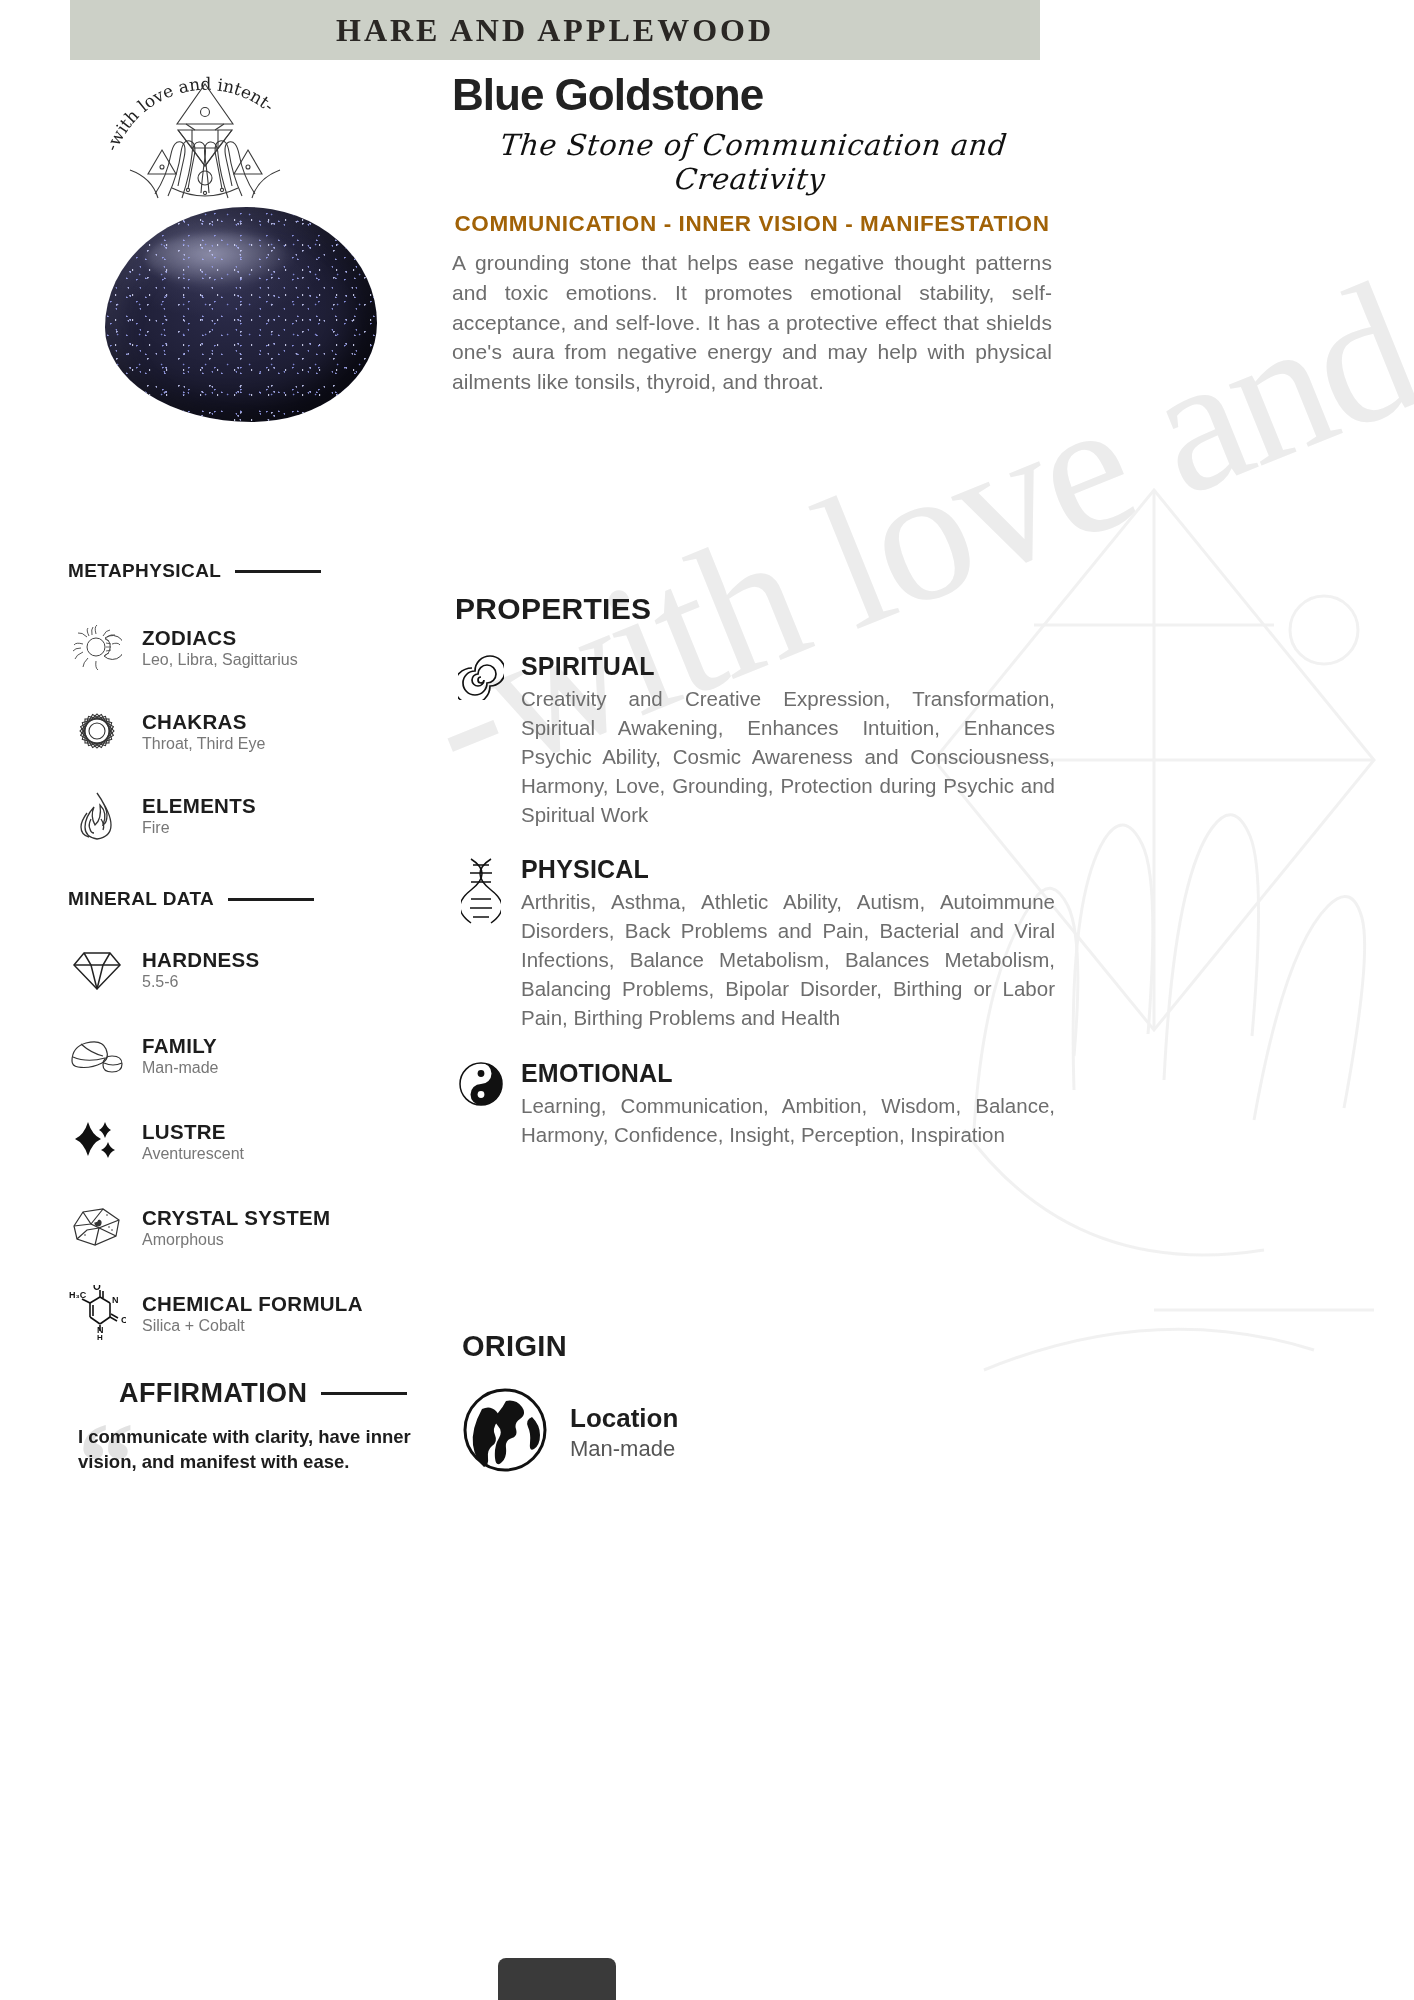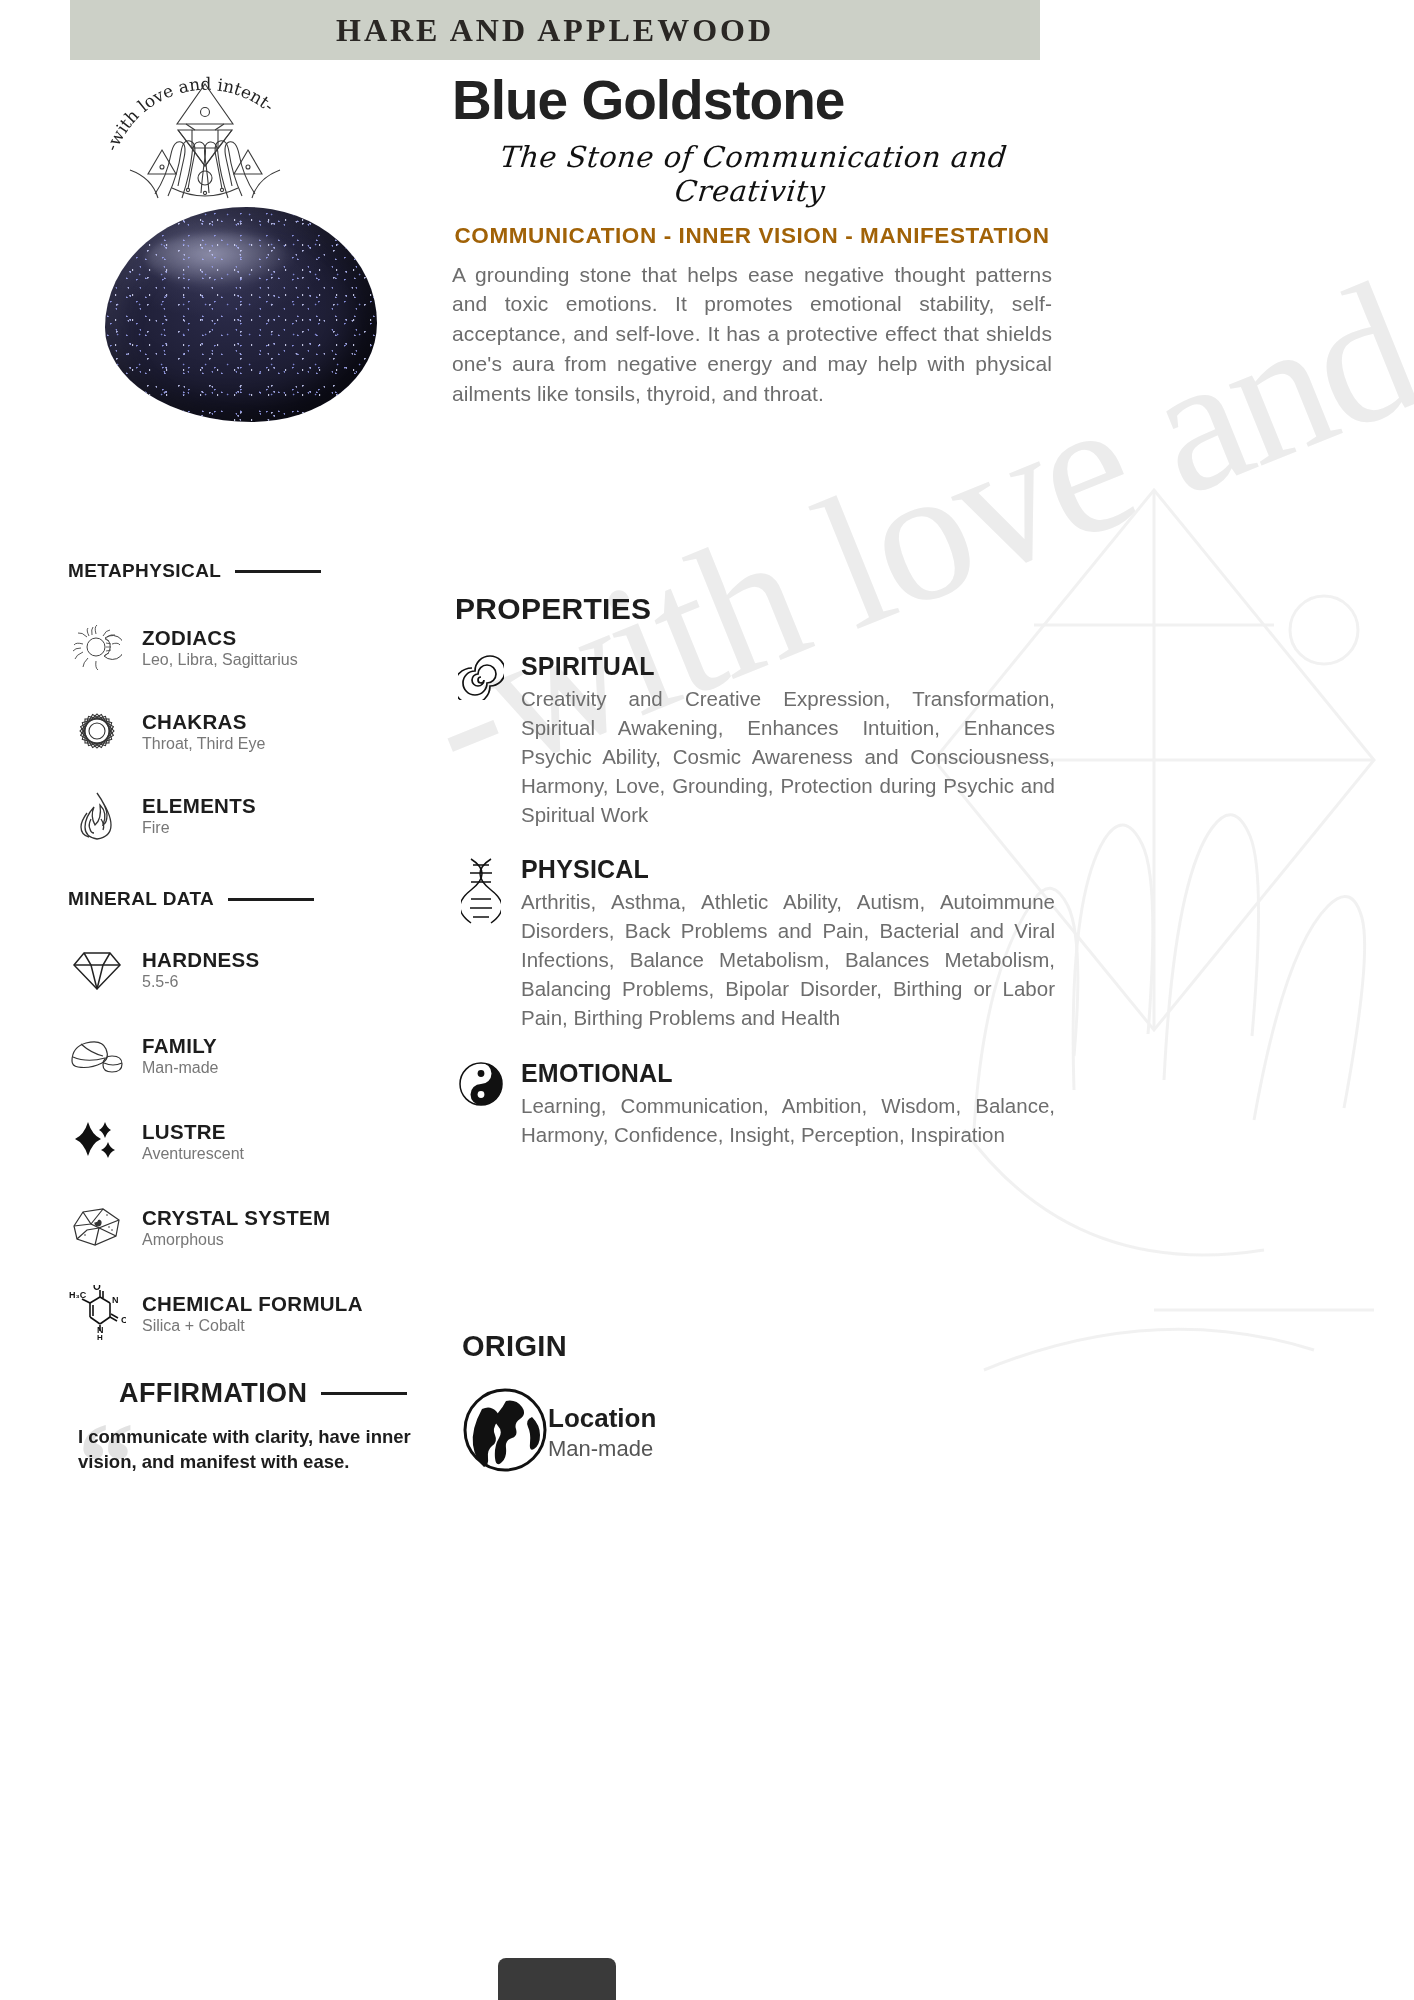--- a/index.html
+++ b/index.html
@@ -65,21 +65,21 @@
   }
   .stone-hl {
     position: absolute; left: 42px; top: 26px; width: 150px; height: 52px;
     border-radius: 50%; background: radial-gradient(ellipse at 40% 40%, rgba(200,202,225,.42), rgba(200,202,225,0) 72%);
     filter: blur(3px);
   }
 
   
   .titleblock { position: absolute; left: 452px; top: 72px; width: 600px; z-index: 3; }
   .crystal-title {
-    font-size: 55px; font-weight: 700; letter-spacing: -1px; color: #222; line-height: 1.05;
+    font-size: 44px; font-weight: 700; letter-spacing: -1px; color: #222; line-height: 1.05;
   }
   .crystal-sub {
     margin-top: 10px; text-align: center; font-family: "DejaVu Serif", serif;
     font-style: italic; font-size: 29px; font-weight: 400; color: #111; letter-spacing: .5px;
     transform: skewX(-6deg);
   }
   .crystal-keywords {
     margin-top: 14px; text-align: center; font-size: 22.5px; font-weight: 700;
     letter-spacing: .6px; color: #a16207; line-height: 1.28;
   }
@@ -123,21 +123,21 @@
   .props-title { font-size: 30px; font-weight: 700; letter-spacing: .3px; color: #1d1d1d; }
   .prop { display: flex; gap: 14px; margin-top: 26px; }
   .prop .p-ico { width: 52px; min-width: 52px; height: 52px; display: flex; align-items: flex-start; justify-content: center; padding-top: 2px; }
   .prop .p-body { flex: 1; }
   .prop .p-title { font-size: 25px; font-weight: 700; letter-spacing: .2px; color: #1d1d1d; }
   .prop .p-text { margin-top: 4px; font-size: 20.5px; line-height: 1.41; color: #6d6d6d; text-align: justify; }
 
   
   .origin { position: absolute; left: 462px; top: 1330px; width: 520px; z-index: 3; }
   .origin-title { font-size: 29px; font-weight: 700; color: #1d1d1d; letter-spacing: .3px; }
-  .origin-row { display: flex; align-items: center; margin-top: 24px; }
+  .origin-row { display: flex; align-items: center; gap: 22px; margin-top: 24px; }
   .origin-txt .k { font-size: 26px; font-weight: 700; color: #1d1d1d; }
   .origin-txt .v { font-size: 22px; color: #555; margin-top: 2px; }
 
   
   .bottom-chip {
     position: absolute; left: 498px; top: 1958px; width: 118px; height: 60px;
     background: #3a3a3a; border-radius: 8px 8px 0 0; z-index: 4;
   }
 </style>
 </head>

